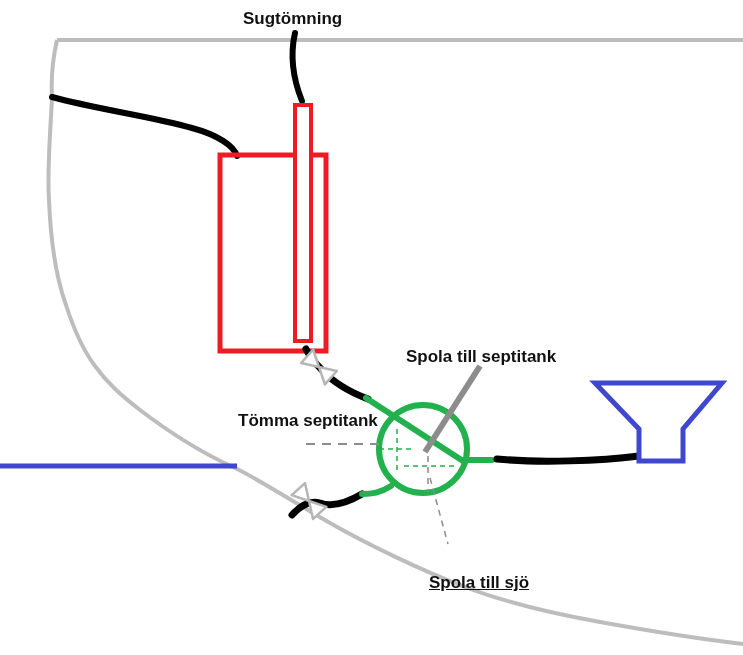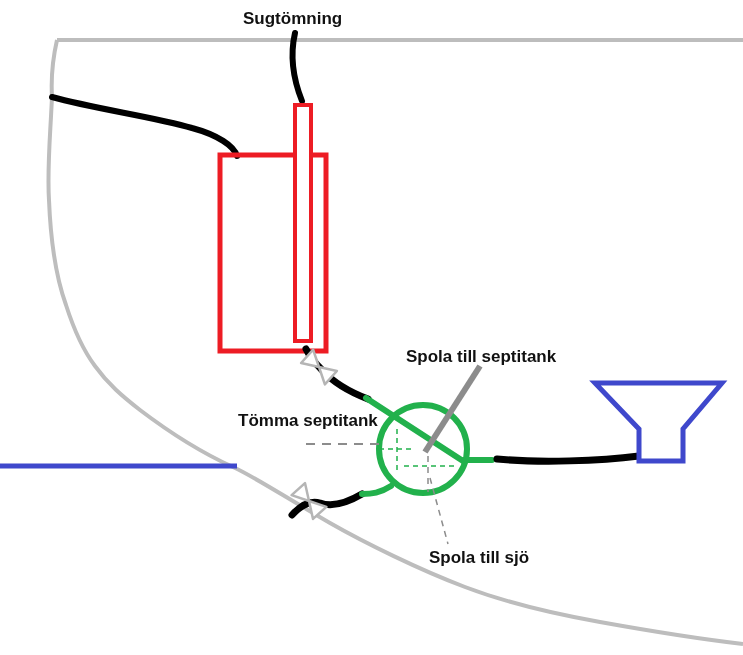--- a/index.html
+++ b/index.html
@@ -86,15 +86,15 @@
   </svg>
 
   <div class="label" style="left:243px;top:8px;">Sugtömning</div>
 
   <div class="label" style="left:406px;top:346px;">Spola till septitank</div>
 
   <div class="label" style="left:225px;top:410px;margin-left:13px;">
     <div>Tömma septitank</div>
   </div>
 
-  <div class="label" style="left:429px;top:547px;">Spola till sjö</div>
+  <div class="label" style="left:429px;top:572px;text-decoration:underline;">Spola till sjö</div>
 
 </div>
 
 </body></html>

